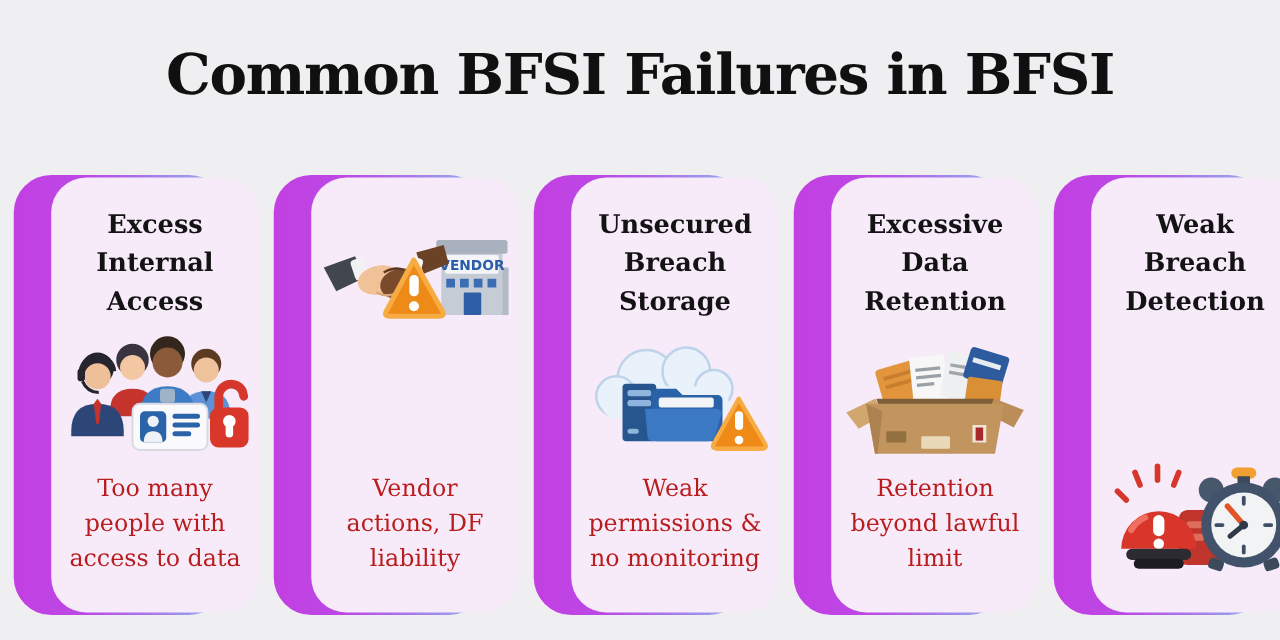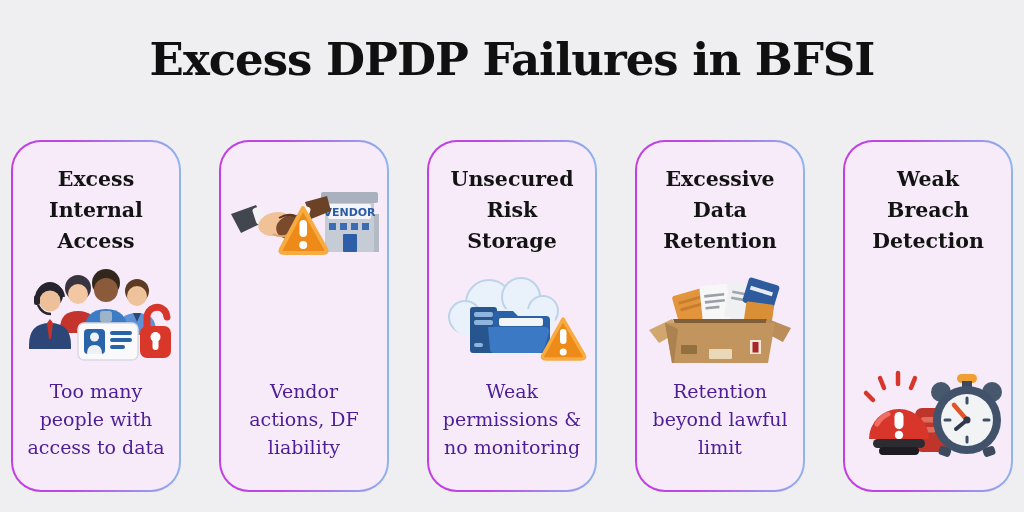--- a/index.html
+++ b/index.html
@@ -41,48 +41,49 @@
     width: 100%;
     height: 100%;
     border-radius: 28px;
     background: #f7ebfa;
     box-sizing: border-box;
     padding: 22px 6px 28px 6px;
     display: flex;
     flex-direction: column;
     align-items: center;
     justify-content: space-between;
+    margin-left: 28px;
   }
   .card-title {
     font-weight: bold;
     font-size: 20.5px;
     line-height: 1.5;
     text-align: center;
     color: #131313;
     white-space: pre-line;
   }
   .card-icon {
     height: 100px;
     display: flex;
     align-items: center;
     justify-content: center;
   }
   .card-desc {
     font-size: 19px;
     line-height: 1.47;
     text-align: center;
-    color: #4c1d95;
+    color: #b91c1c;
     white-space: pre-line;
   }
   svg { display: block; }
 </style>
 </head>
 <body>
 
-<h1 class="page-title">Excess DPDP Failures in BFSI</h1>
+<h1 class="page-title">Common BFSI Failures in BFSI</h1>
 
 <div class="cards-row">
 
   <div class="card-frame">
     <div class="card">
       <div class="card-title">Excess
 Internal
 Access</div>
       <div class="card-icon">
         <svg viewBox="0 0 150 100" width="150" height="100" aria-hidden="true">
@@ -161,21 +162,21 @@
       </div>
       <div class="card-desc">Vendor
 actions, DF
 liability</div>
     </div>
   </div>
 
   <div class="card-frame">
     <div class="card">
       <div class="card-title">Unsecured
-Risk
+Breach
 Storage</div>
       <div class="card-icon">
         <svg viewBox="0 0 150 100" width="150" height="100" aria-hidden="true">
 
           <g fill="#e9f1fa" stroke="#bed3ea" stroke-width="2">
             <circle cx="52" cy="36" r="23"></circle>
             <circle cx="84" cy="30" r="19"></circle>
             <circle cx="28" cy="50" r="16"></circle>
             <circle cx="106" cy="44" r="15"></circle>
           </g>

